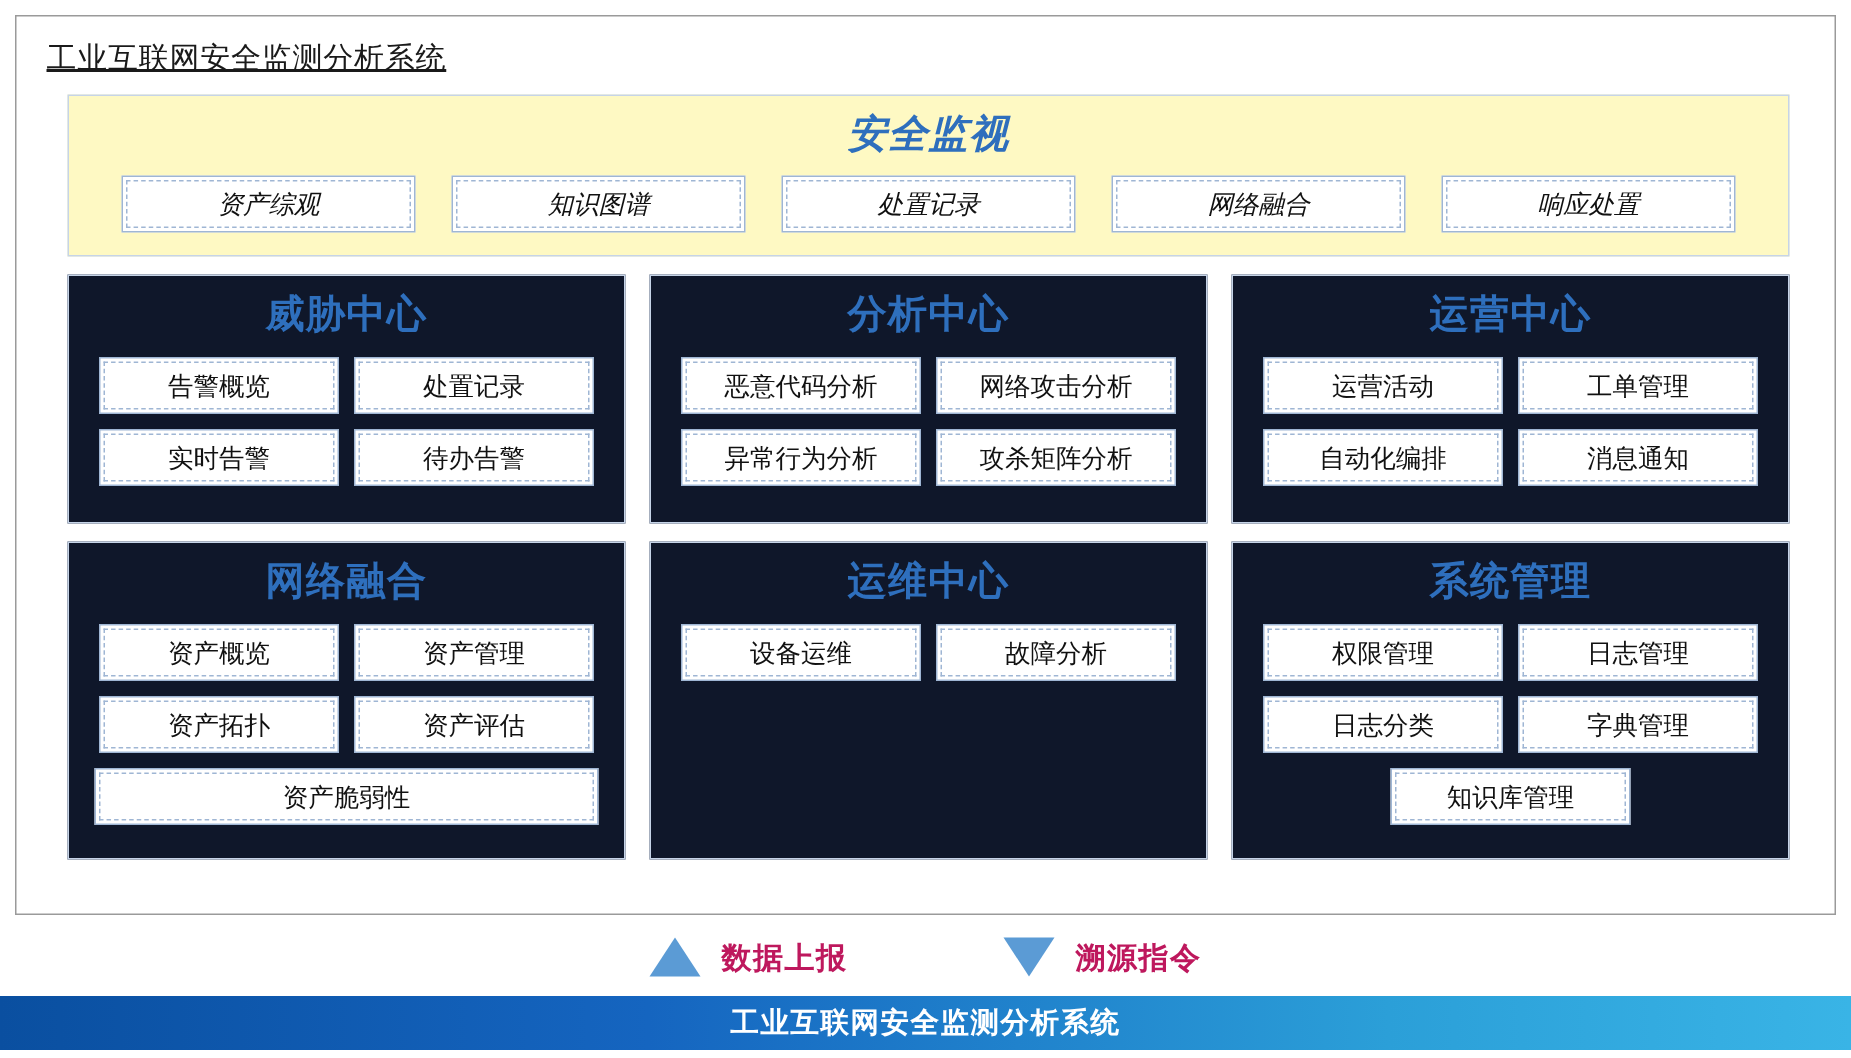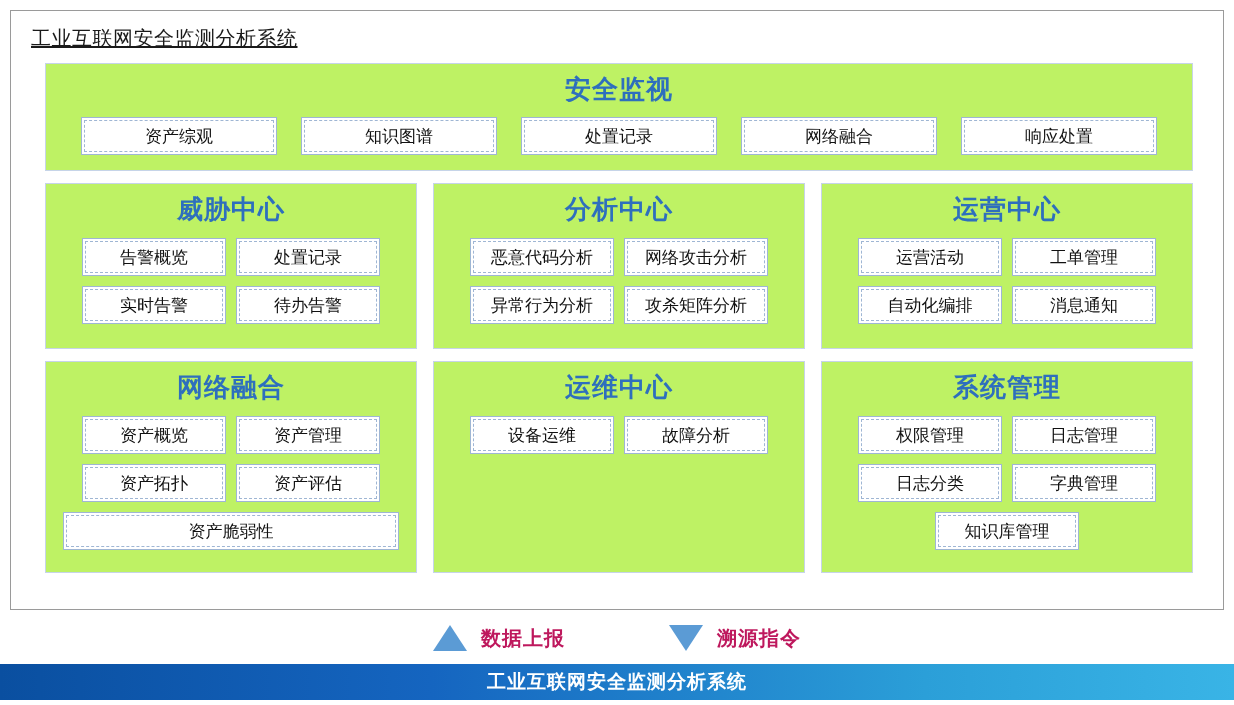--- a/index.html
+++ b/index.html
@@ -46,27 +46,28 @@
 
   
   .panels {
     position: absolute;
     left: 34px;
     top: 52px;
     width: 1148px;
   }
 
   .panel {
-    background: #bef264;
+    background: #0f172a;
     border: 1px solid #c6d4e8;
     box-sizing: border-box;
     padding: 8px 12px 14px 12px;
   }
   .panel.monitor {
-    background: #bef264;
+    background: #fef9c3;
+    font-style: italic;
   }
 
   .panel-title {
     text-align: center;
     font-size: 26px;
     font-weight: bold;
     color: #2e6fbd;
     letter-spacing: 1px;
     line-height: 1.35;
     margin-bottom: 6px;
@@ -108,21 +109,21 @@
   
   .row3 {
     display: flex;
     justify-content: space-between;
     margin-bottom: 12px;
   }
   .row3 .panel {
     width: 372px;
   }
   .row3 .tile {
-    width: 144px;
+    width: 160px;
   }
   .tile.wide {
     width: 336px;
   }
 
   .panel.threat, .panel.analysis, .panel.ops,
   .panel.asset, .panel.maint, .panel.sysmgmt {
     min-height: 0;
   }
   .row-mid .panel { height: 166px; }

